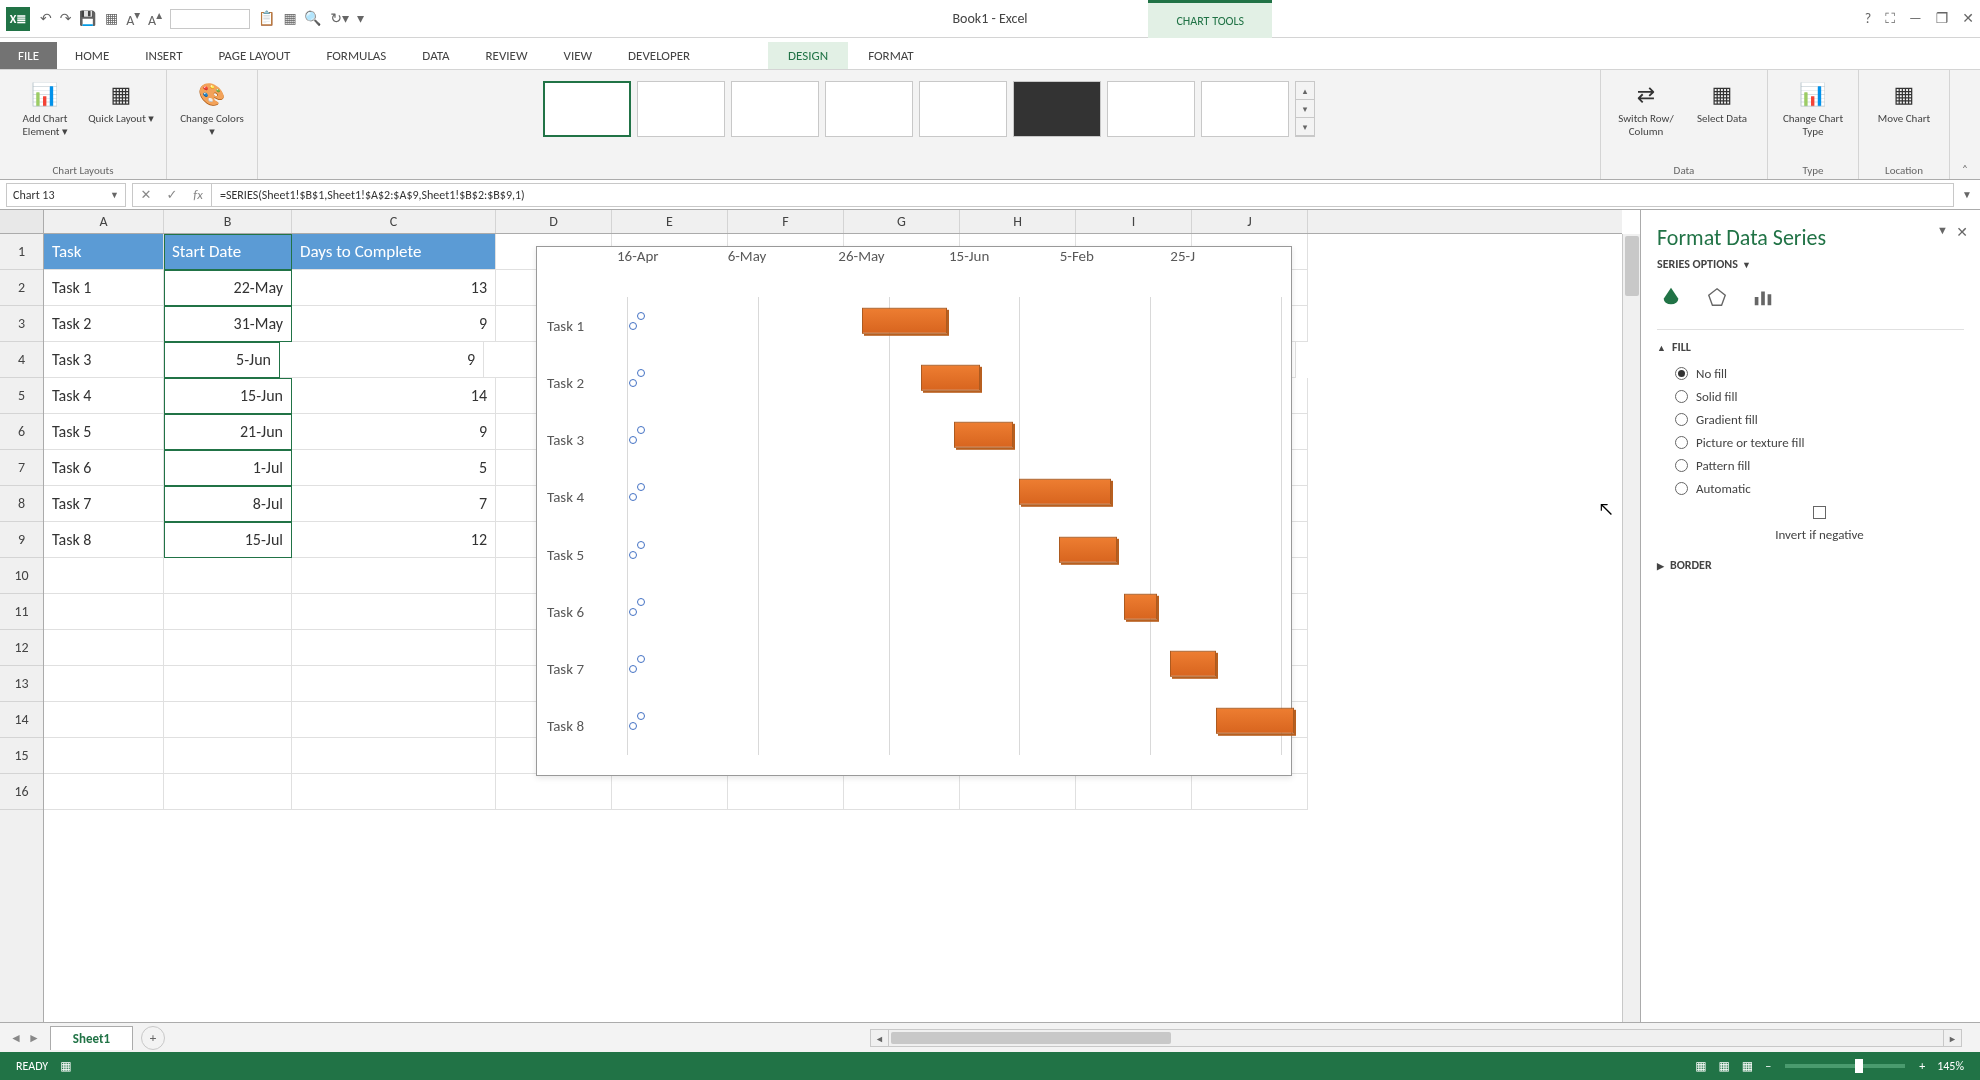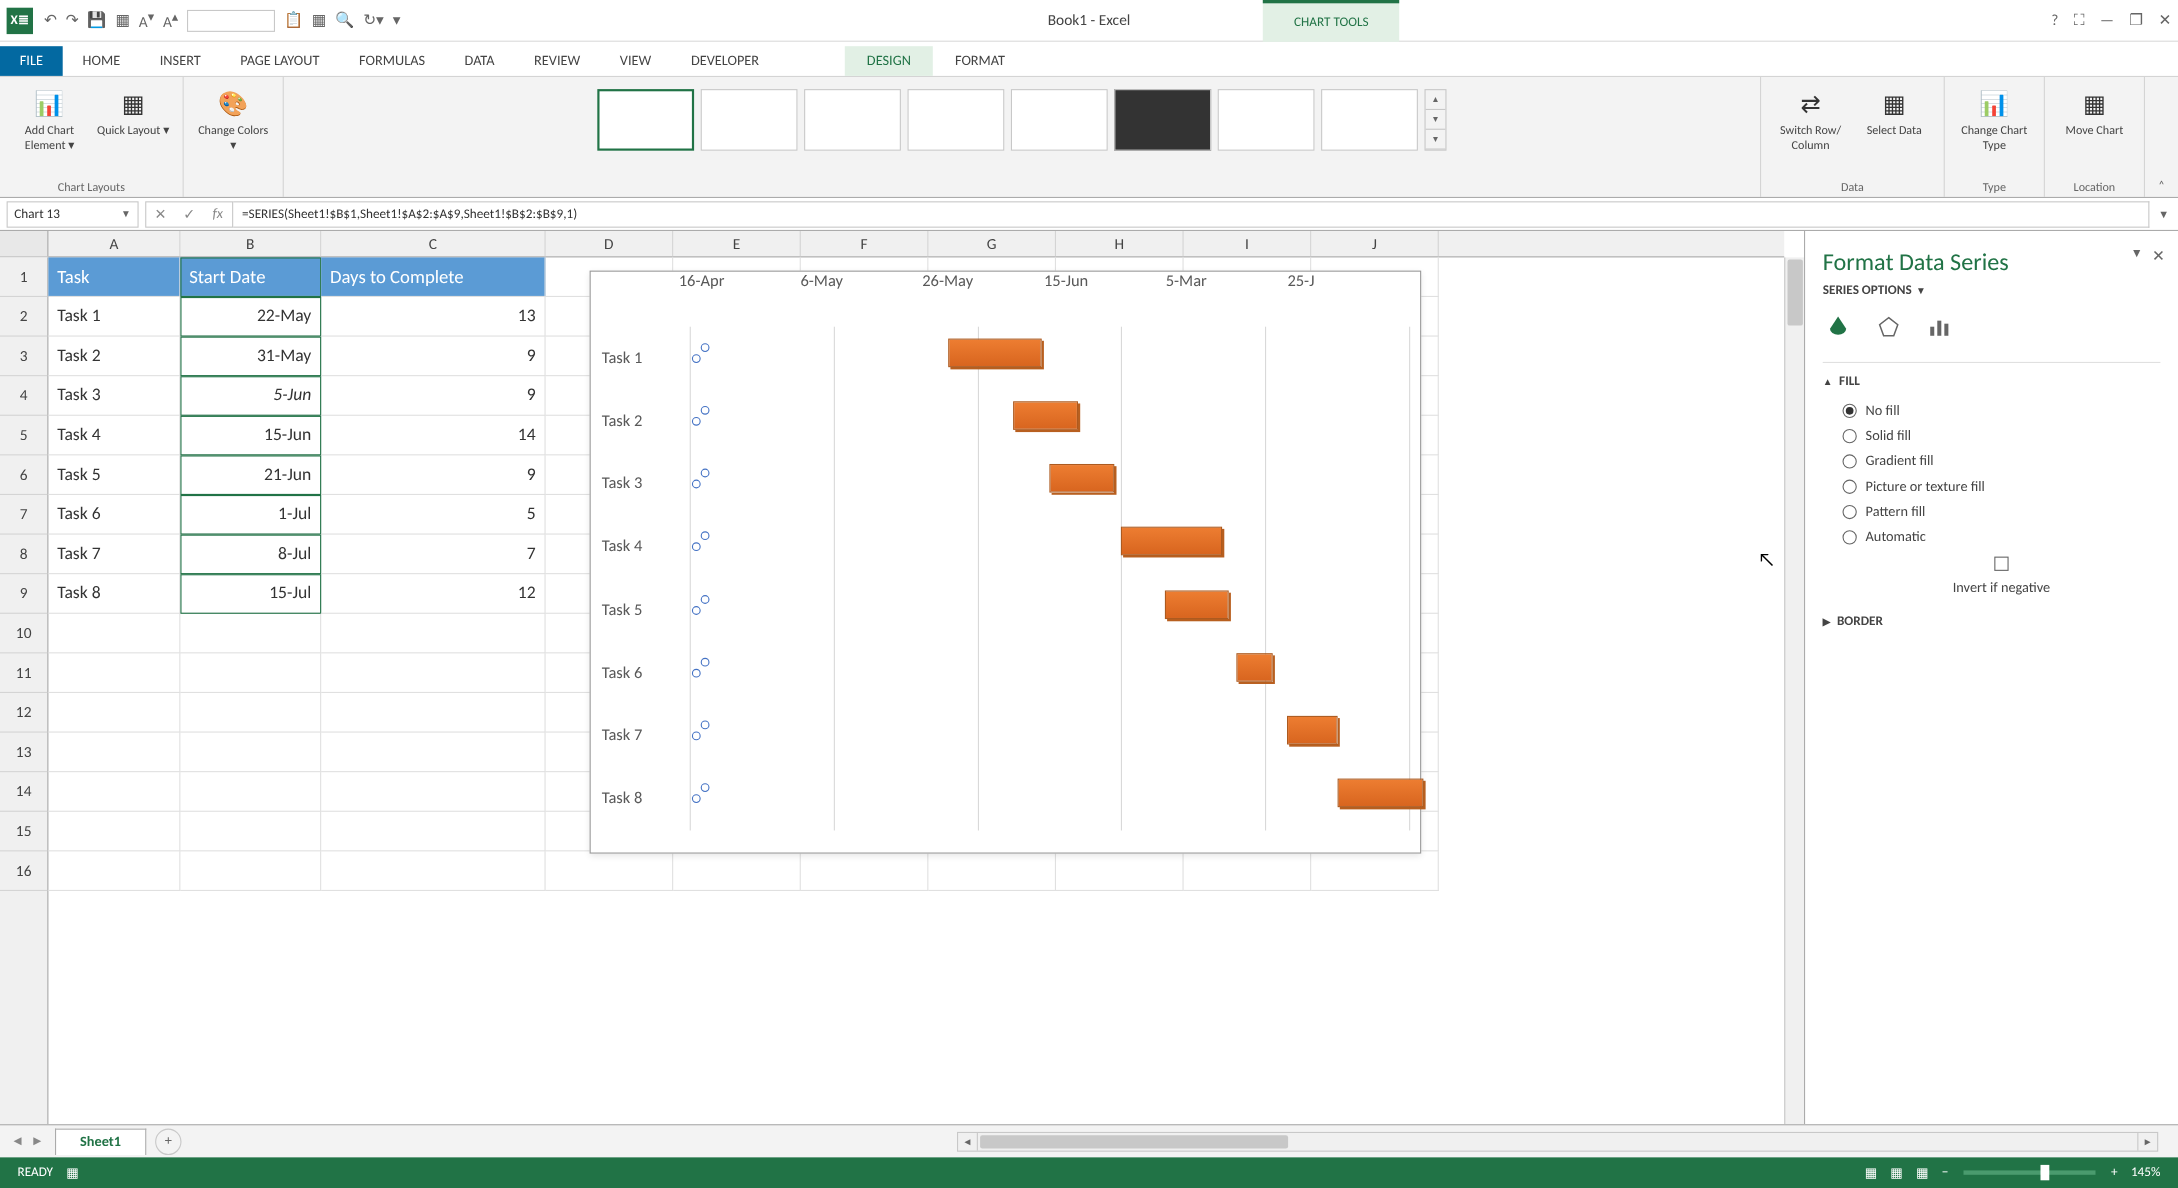--- a/index.html
+++ b/index.html
@@ -11,21 +11,21 @@
 .titlebar .qat { display:flex; gap:8px; align-items:center;}
 .titlebar .qat span { color:#666; font-size:14px; cursor:pointer;}
 .titlebar .title { position:absolute; left:50%; transform:translateX(-50%); font-size:14px; color:#444;}
 .titlebar .tools-tab { position:absolute; left:58%; top:0; height:38px; background:#e2f0e5; border-top:3px solid #217346; padding:4px 28px; font-size:12px; color:#217346; display:flex; align-items:center;}
 .titlebar .winbtns { margin-left:auto; display:flex; gap:14px; color:#666; font-size:14px;}
 .titlebar .winbtns span { cursor:pointer;}
 
 
 .tabs { height: 32px; display:flex; align-items:flex-end; border-bottom: 1px solid #d4d4d4; background:#fff;}
 .tabs .tab { padding:6px 18px; font-size:13px; color:#444; cursor:pointer; text-transform:uppercase;}
-.tabs .tab.file { background:#0369a1; color:#fff;}
+.tabs .tab.file { background:#737373; color:#fff;}
 .tabs .ctx-tab { padding:6px 20px; font-size:13px; color:#444; cursor:pointer; text-transform:uppercase;}
 .tabs .ctx-tab.active { color:#217346; background:#e2f0e5;}
 
 
 .ribbon { height: 110px; background:#f3f3f3; border-bottom:1px solid #ababab; display:flex;}
 .ribbon .group { border-right:1px solid #d4d4d4; padding:4px 10px 2px 10px; display:flex; flex-direction:column; justify-content:space-between; align-items:center; position:relative;}
 .ribbon .group-label { font-size:11px; color:#666; text-align:center; padding-top:2px; width:100%;}
 .ribbon .btns-row { display:flex; gap:6px;}
 .ribbon .big-btn { display:flex; flex-direction:column; align-items:center; width:70px; cursor:pointer; padding:4px 2px;}
 .ribbon .big-btn .ico { width:32px; height:32px; display:flex; align-items:center; justify-content:center; font-size:22px;}
@@ -303,21 +303,21 @@
           <div class="cell" style="width: 116px;"></div>
           <div class="cell" style="width: 116px;"></div>
           <div class="cell" style="width: 116px;"></div>
           <div class="cell" style="width: 116px;"></div>
           <div class="cell" style="width: 116px;"></div>
           <div class="cell" style="width: 116px;"></div>
           <div class="cell" style="width: 116px;"></div>
         </div>
         <div class="row">
           <div class="cell" style="width: 120px;">Task 3</div>
-          <div class="cell sel-col" style="width: 128px; justify-content: flex-end; font-style: italic;">5-Jun</div>
+          <div class="cell sel-col" style="width: 116px; justify-content: flex-end;">5-Jun</div>
           <div class="cell" style="width: 204px; justify-content: flex-end;">9</div>
           <div class="cell" style="width: 116px;"></div>
           <div class="cell" style="width: 116px;"></div>
           <div class="cell" style="width: 116px;"></div>
           <div class="cell" style="width: 116px;"></div>
           <div class="cell" style="width: 116px;"></div>
           <div class="cell" style="width: 116px;"></div>
           <div class="cell" style="width: 116px;"></div>
         </div>
         <div class="row">
@@ -468,21 +468,21 @@
     <div class="v-scroll">
         <div class="thumb"></div>
       </div>
 
     <div class="chart-obj">
       <div class="chart-x-axis">
           <div class="xlbl">16-Apr</div>
           <div class="xlbl">6-May</div>
           <div class="xlbl">26-May</div>
           <div class="xlbl">15-Jun</div>
-          <div class="xlbl">5-Mar</div>
+          <div class="xlbl">5-Feb</div>
           <div class="xlbl">25-J</div>
         </div>
       <div class="chart-y-labels">
           <div class="ylbl">Task 1</div>
           <div class="ylbl">Task 2</div>
           <div class="ylbl">Task 3</div>
           <div class="ylbl">Task 4</div>
           <div class="ylbl">Task 5</div>
           <div class="ylbl">Task 6</div>
           <div class="ylbl">Task 7</div>

